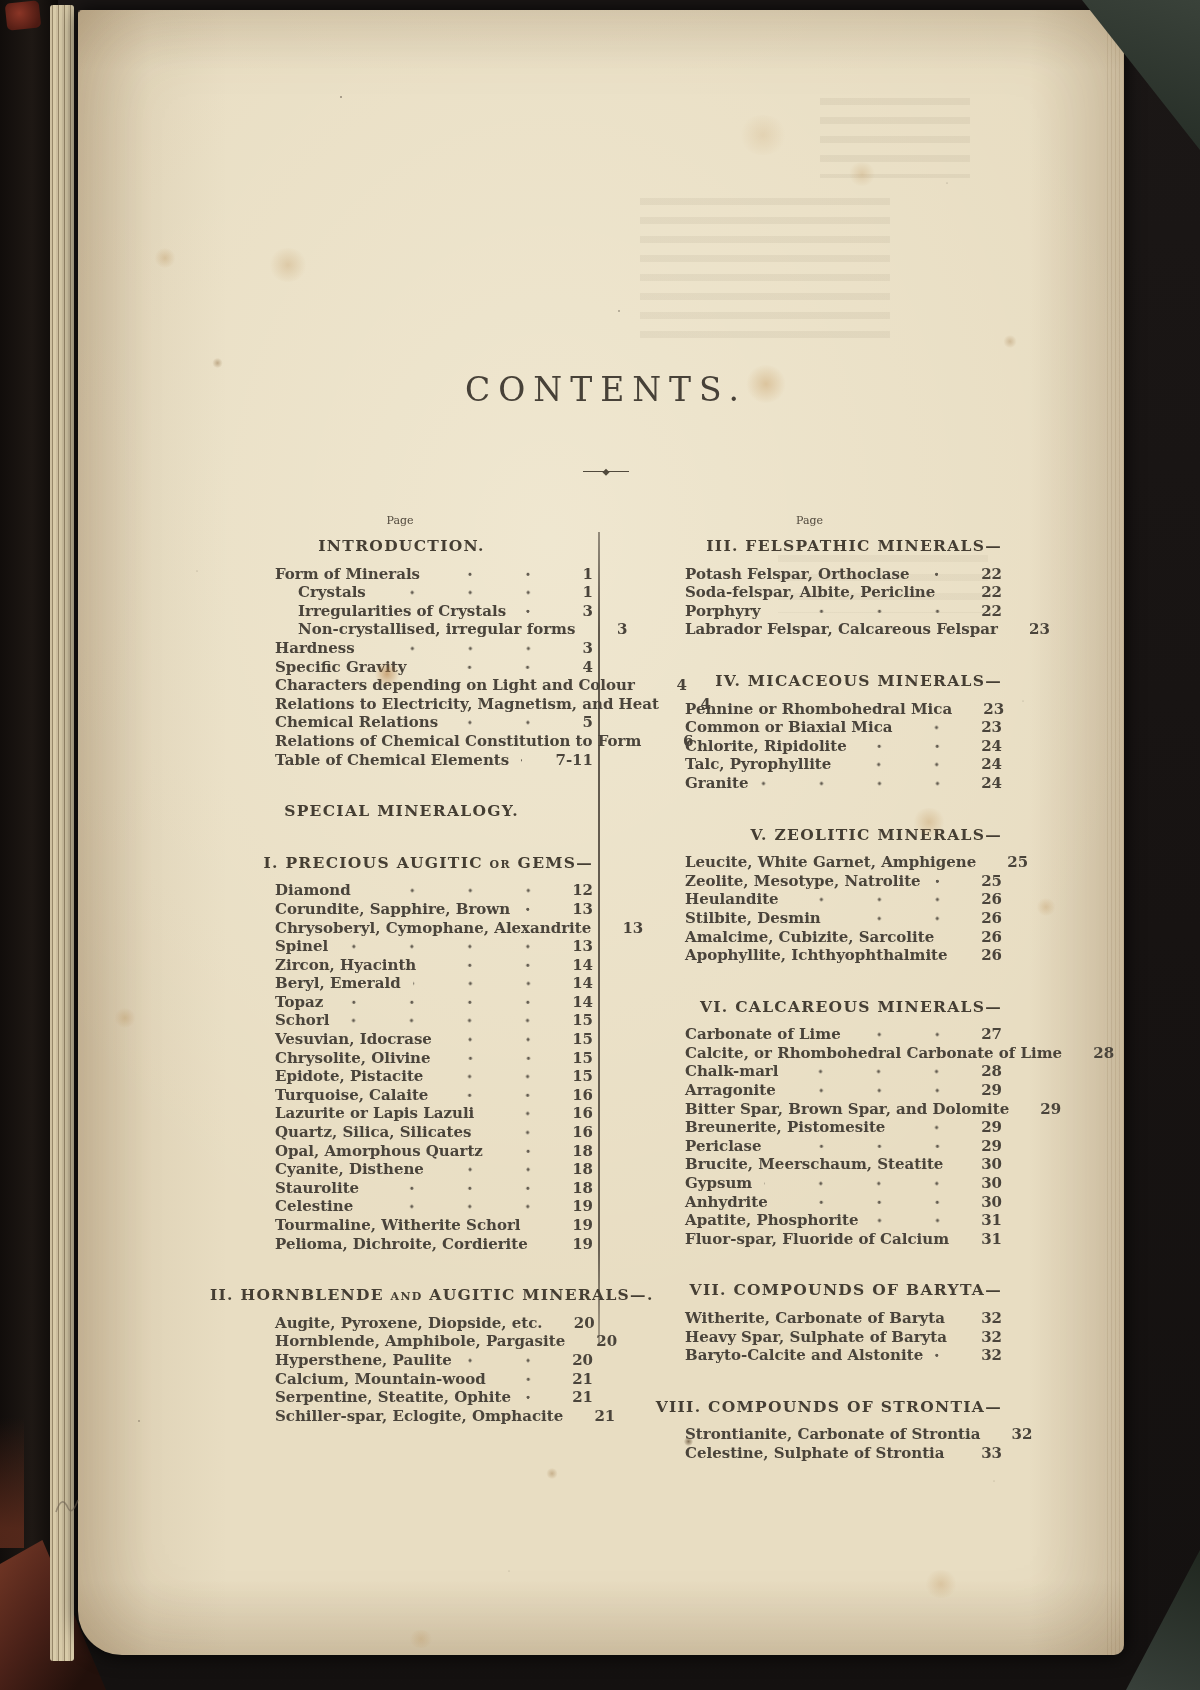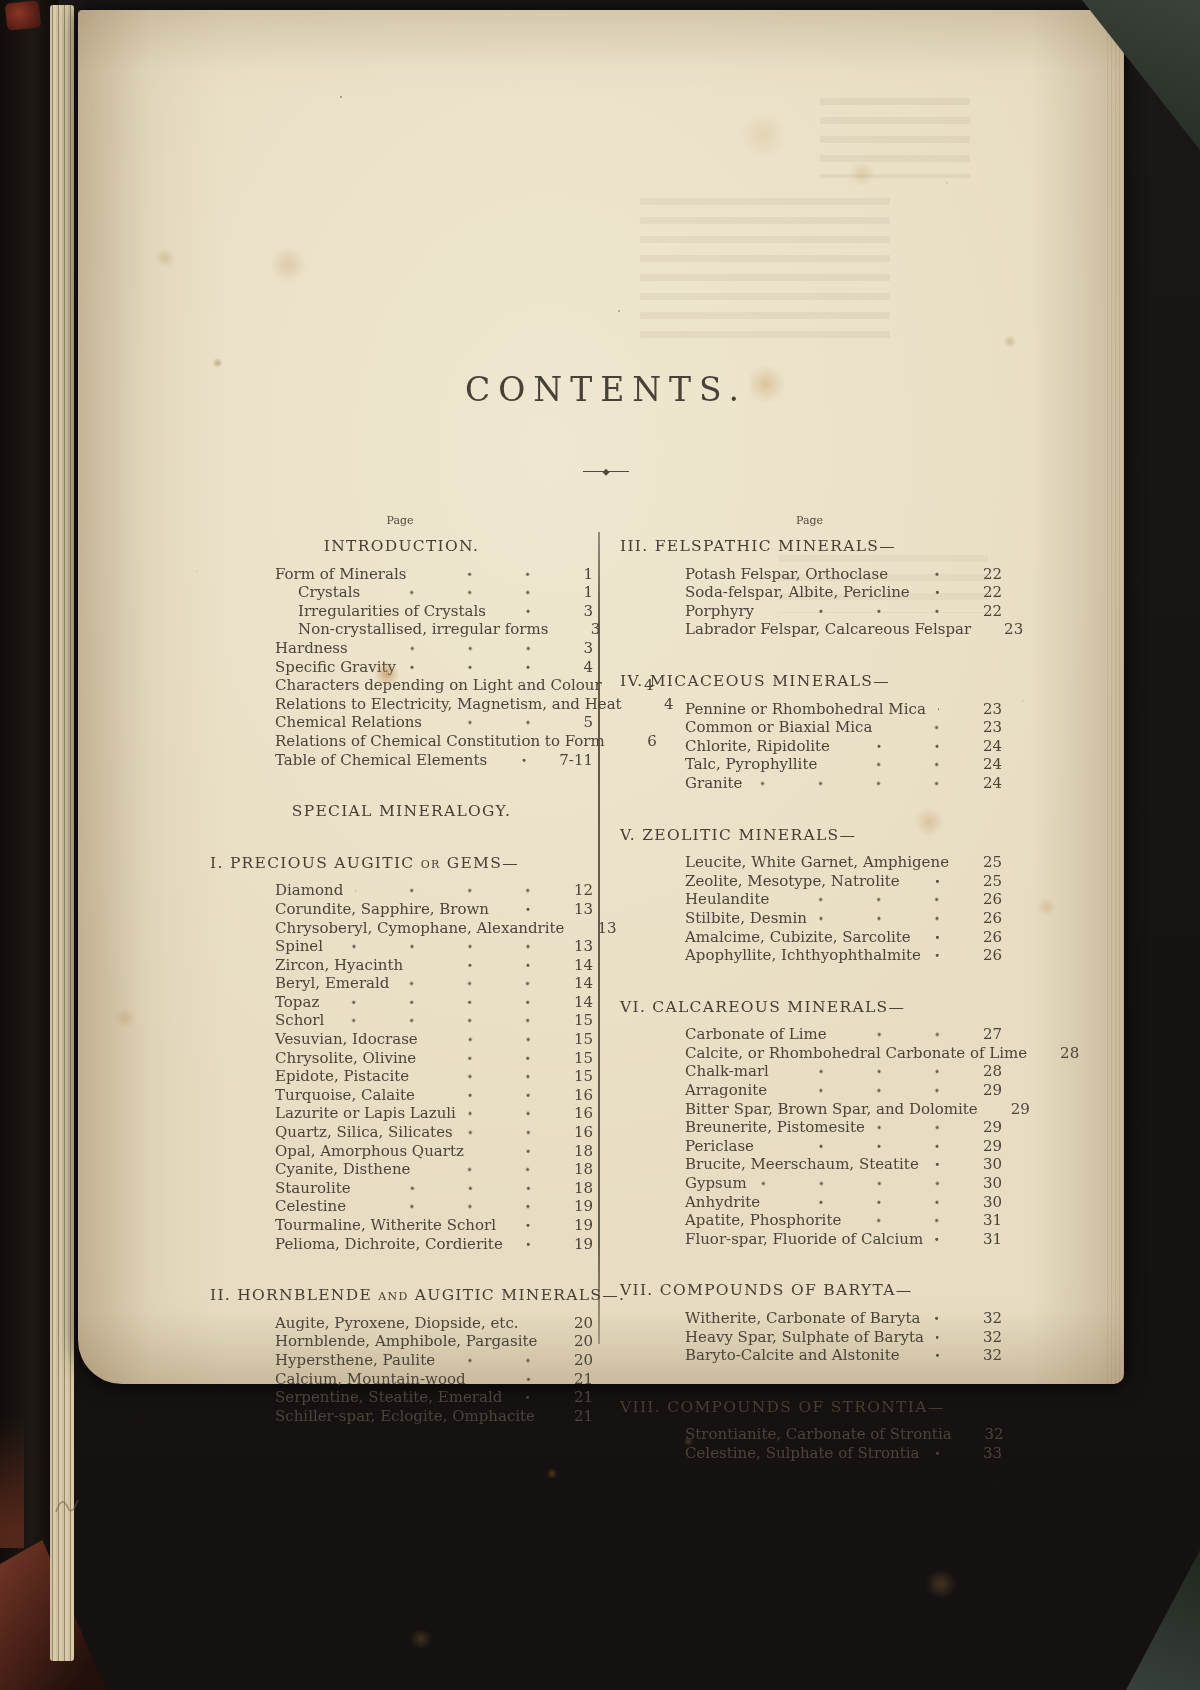--- a/index.html
+++ b/index.html
@@ -21,21 +21,21 @@
     background:linear-gradient(180deg,rgba(93,43,28,0) 0%,#5d2b1c 85%); opacity:.85; }
   .page-edges { position:absolute; left:50px; top:5px; width:24px; height:1656px; border-radius:3px;
     background:repeating-linear-gradient(90deg,#cdbf9f 0 2px,#97886a 2px 3px,#d8cba9 3px 6px); }
   .corner-tr { position:absolute; right:0; top:0; width:118px; height:150px;
     background:linear-gradient(200deg,#3a423a,#222a23);
     clip-path:polygon(0 0,100% 0,100% 100%); }
   .corner-br { position:absolute; right:0; bottom:0; width:74px; height:140px;
     background:linear-gradient(20deg,#38403a,#20271f);
     clip-path:polygon(100% 0,100% 100%,0 100%); }
   
-  .page { position:absolute; left:78px; top:10px; width:1046px; height:1374px;
+  .page { position:absolute; left:78px; top:10px; width:1046px; height:1645px;
     border-radius:4px 8px 10px 44px;
     background:
       radial-gradient(ellipse 850px 1100px at 45% 32%, rgba(255,252,238,0.32), rgba(255,252,238,0) 72%),
       linear-gradient(90deg, rgba(126,96,58,0.30), rgba(126,96,58,0.07) 72px, rgba(126,96,58,0) 150px),
       linear-gradient(270deg, rgba(120,92,58,0.22), rgba(120,92,58,0) 95px),
       linear-gradient(180deg, rgba(120,92,58,0.15), rgba(120,92,58,0) 60px),
       linear-gradient(0deg, rgba(120,92,58,0.20), rgba(120,92,58,0) 75px),
       #e8ddc2;
     box-shadow: inset 0 0 90px rgba(125,95,55,0.16), 0 0 20px rgba(0,0,0,0.85);
     color:#4a443b; }
@@ -50,24 +50,24 @@
   .orn-line { position:relative; width:46px; height:1.3px; background:#50493c; margin-top:6px; }
   .orn-diamond { position:absolute; left:50%; top:50%; width:4.6px; height:4.6px;
     background:#50493c; transform:translate(-50%,-50%) rotate(45deg); }
   .toc-col { position:absolute; top:505px; font-size:15px; line-height:18.6px; }
   .col-left  { left:132px; width:383px; }
   .col-right { left:542px; width:382px; }
   .page-label { text-align:center; font-size:11px; line-height:12px; padding-right:3px;
     margin-bottom:10px; color:#51493d; }
   .col-divider { position:absolute; left:520px; top:522px; width:1.6px; height:812px;
     background:linear-gradient(180deg, rgba(72,64,54,0.55), rgba(72,64,54,0.85) 12%, rgba(72,64,54,0.8) 88%, rgba(72,64,54,0.4)); }
-  .toc-section { margin-top:33px; }
+  .toc-section { margin-top:33px;font-weight:bold; }
   .toc-section:first-of-type { margin-top:0; }
   .section-heading { font-size:15.5px; letter-spacing:1.3px; font-variant:small-caps;
-    color:#453e33; margin-bottom:9px; white-space:nowrap; }
+    color:#453e33; margin-bottom:9px; white-space:nowrap;text-align:right; }
   .section-heading.centered { text-align:center; }
   .toc-row { display:flex; align-items:baseline; }
   .toc-row .entry-label { white-space:nowrap; margin-left:65px; }
   .toc-row.indented .entry-label { margin-left:88px; }
   .leader { flex:1 1 auto; align-self:stretch; margin:0 6px 0 12px; min-width:4px;
     background-image:radial-gradient(circle, rgba(74,68,59,0.85) 1.2px, rgba(74,68,59,0) 1.9px);
     background-size:58px 18.6px; background-repeat:repeat-x; background-position:right center; }
   .pg { flex:0 0 auto; min-width:30px; text-align:right; }
   
   .stain { position:absolute; border-radius:50%; pointer-events:none; }
@@ -309,21 +309,21 @@
               <span class="entry-label">Hypersthene, Paulite</span>
               <span class="leader"></span>
               <span class="pg">20</span>
             </div>
             <div class="toc-row">
               <span class="entry-label">Calcium, Mountain-wood</span>
               <span class="leader"></span>
               <span class="pg">21</span>
             </div>
             <div class="toc-row">
-              <span class="entry-label">Serpentine, Steatite, Emerald</span>
+              <span class="entry-label">Serpentine, Steatite, Ophite</span>
               <span class="leader"></span>
               <span class="pg">21</span>
             </div>
             <div class="toc-row">
               <span class="entry-label">Schiller-spar, Eclogite, Omphacite</span>
               <span class="leader"></span>
               <span class="pg">21</span>
             </div>
           </div>
         </div>

